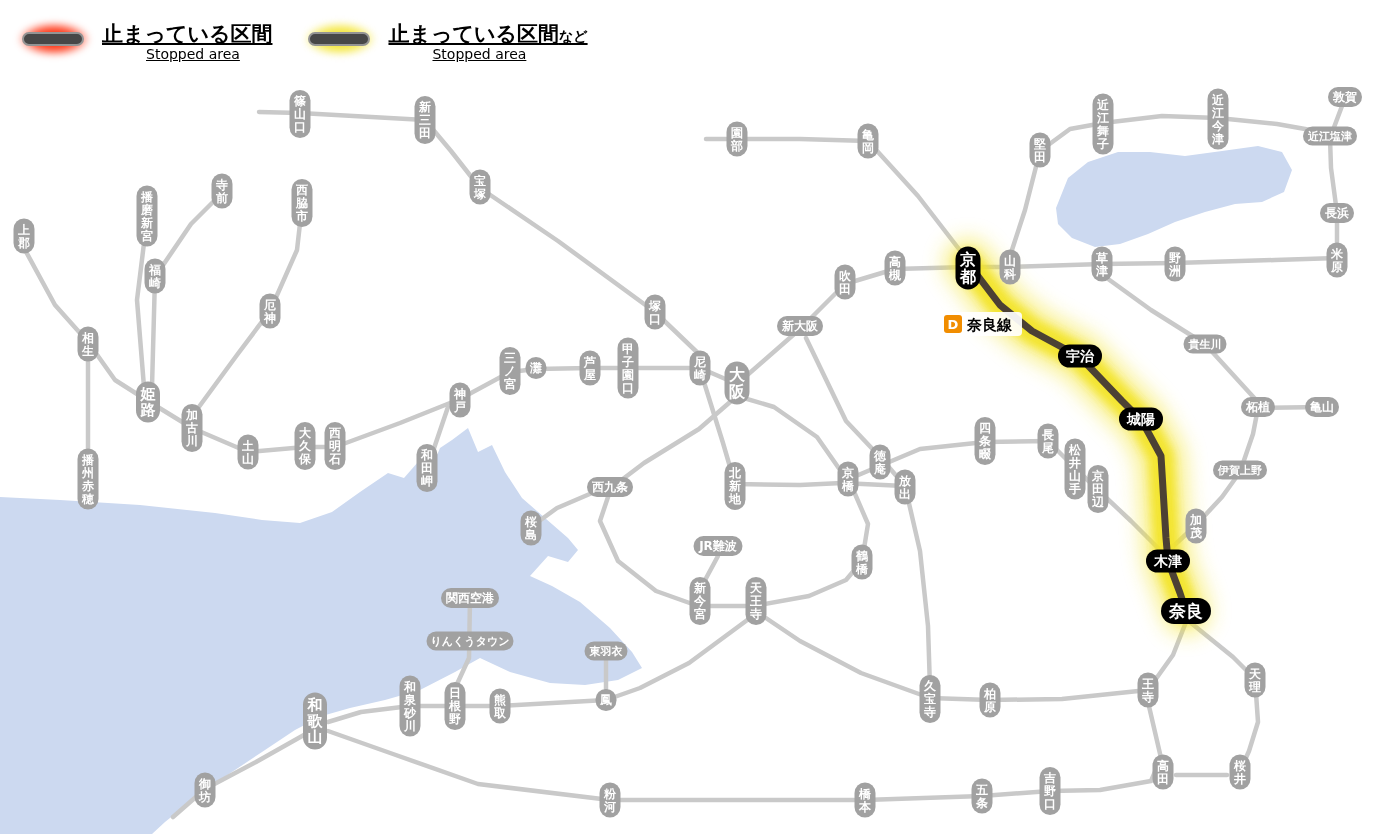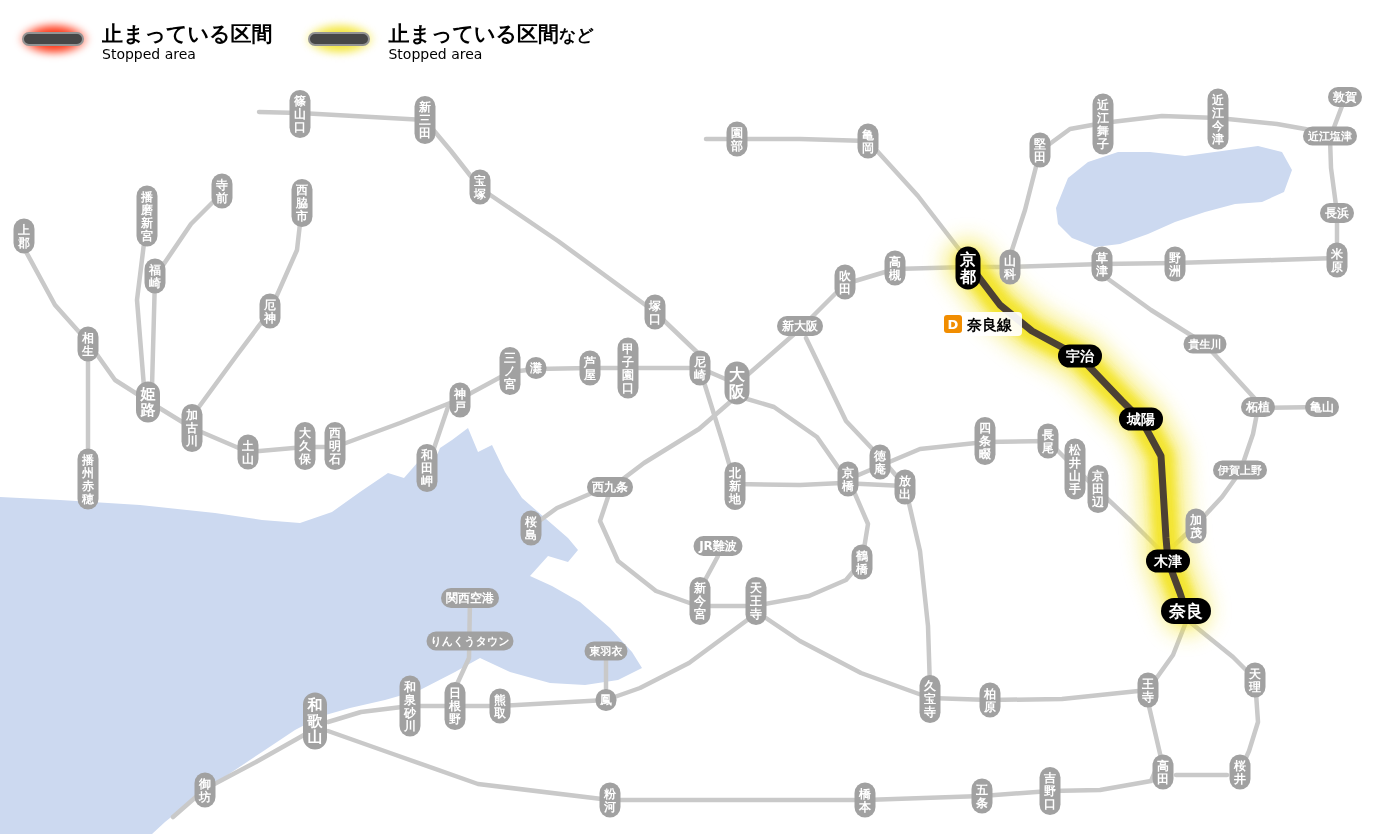--- a/index.html
+++ b/index.html
@@ -7,24 +7,24 @@
     width:1400px;height:834px;position:relative;overflow:hidden;background:#ffffff;
     font-family:"DejaVu Sans","Liberation Sans",sans-serif;
   }
   #map-svg{position:absolute;left:0;top:0;}
   .legend{position:absolute;top:14px;left:6px;display:flex;gap:20px;z-index:5;}
   .legend-item{display:flex;align-items:flex-start;}
   .legend-marker{position:relative;width:96px;height:50px;flex:none;}
   .legend-glow{position:absolute;left:2px;top:3px;width:92px;height:44px;border-radius:50%;filter:blur(3px);}
   .legend-bar{position:absolute;left:16px;top:18px;width:62px;height:14px;border-radius:7px;
     background:#474747;border:2px solid #949494;box-sizing:border-box;}
-  .legend-text{padding-top:8px;}
+  .legend-text{padding-top:8px;text-decoration:underline;}
   .legend-title{font-size:21px;font-weight:bold;color:#000;line-height:1.15;white-space:nowrap;}
-  .legend-title .suffix{font-size:17px;font-weight:bold;}
-  .legend-sub{font-size:14px;color:#000;}
+  .legend-title .suffix{font-size:14px;font-weight:bold;}
+  .legend-sub{font-size:14px;color:#000;margin-left:44px;}
   [data-interactable="true"]{cursor:pointer;}
   svg text{font-weight:bold;}
 </style>
 </head>
 <body>
 
 <svg id="map-svg" width="1400" height="834" viewBox="0 0 1400 834" data-interactable="false">
   <defs>
     <filter id="glow-big" x="-80%" y="-80%" width="260%" height="260%">
         <feGaussianBlur stdDeviation="10"></feGaussianBlur>

